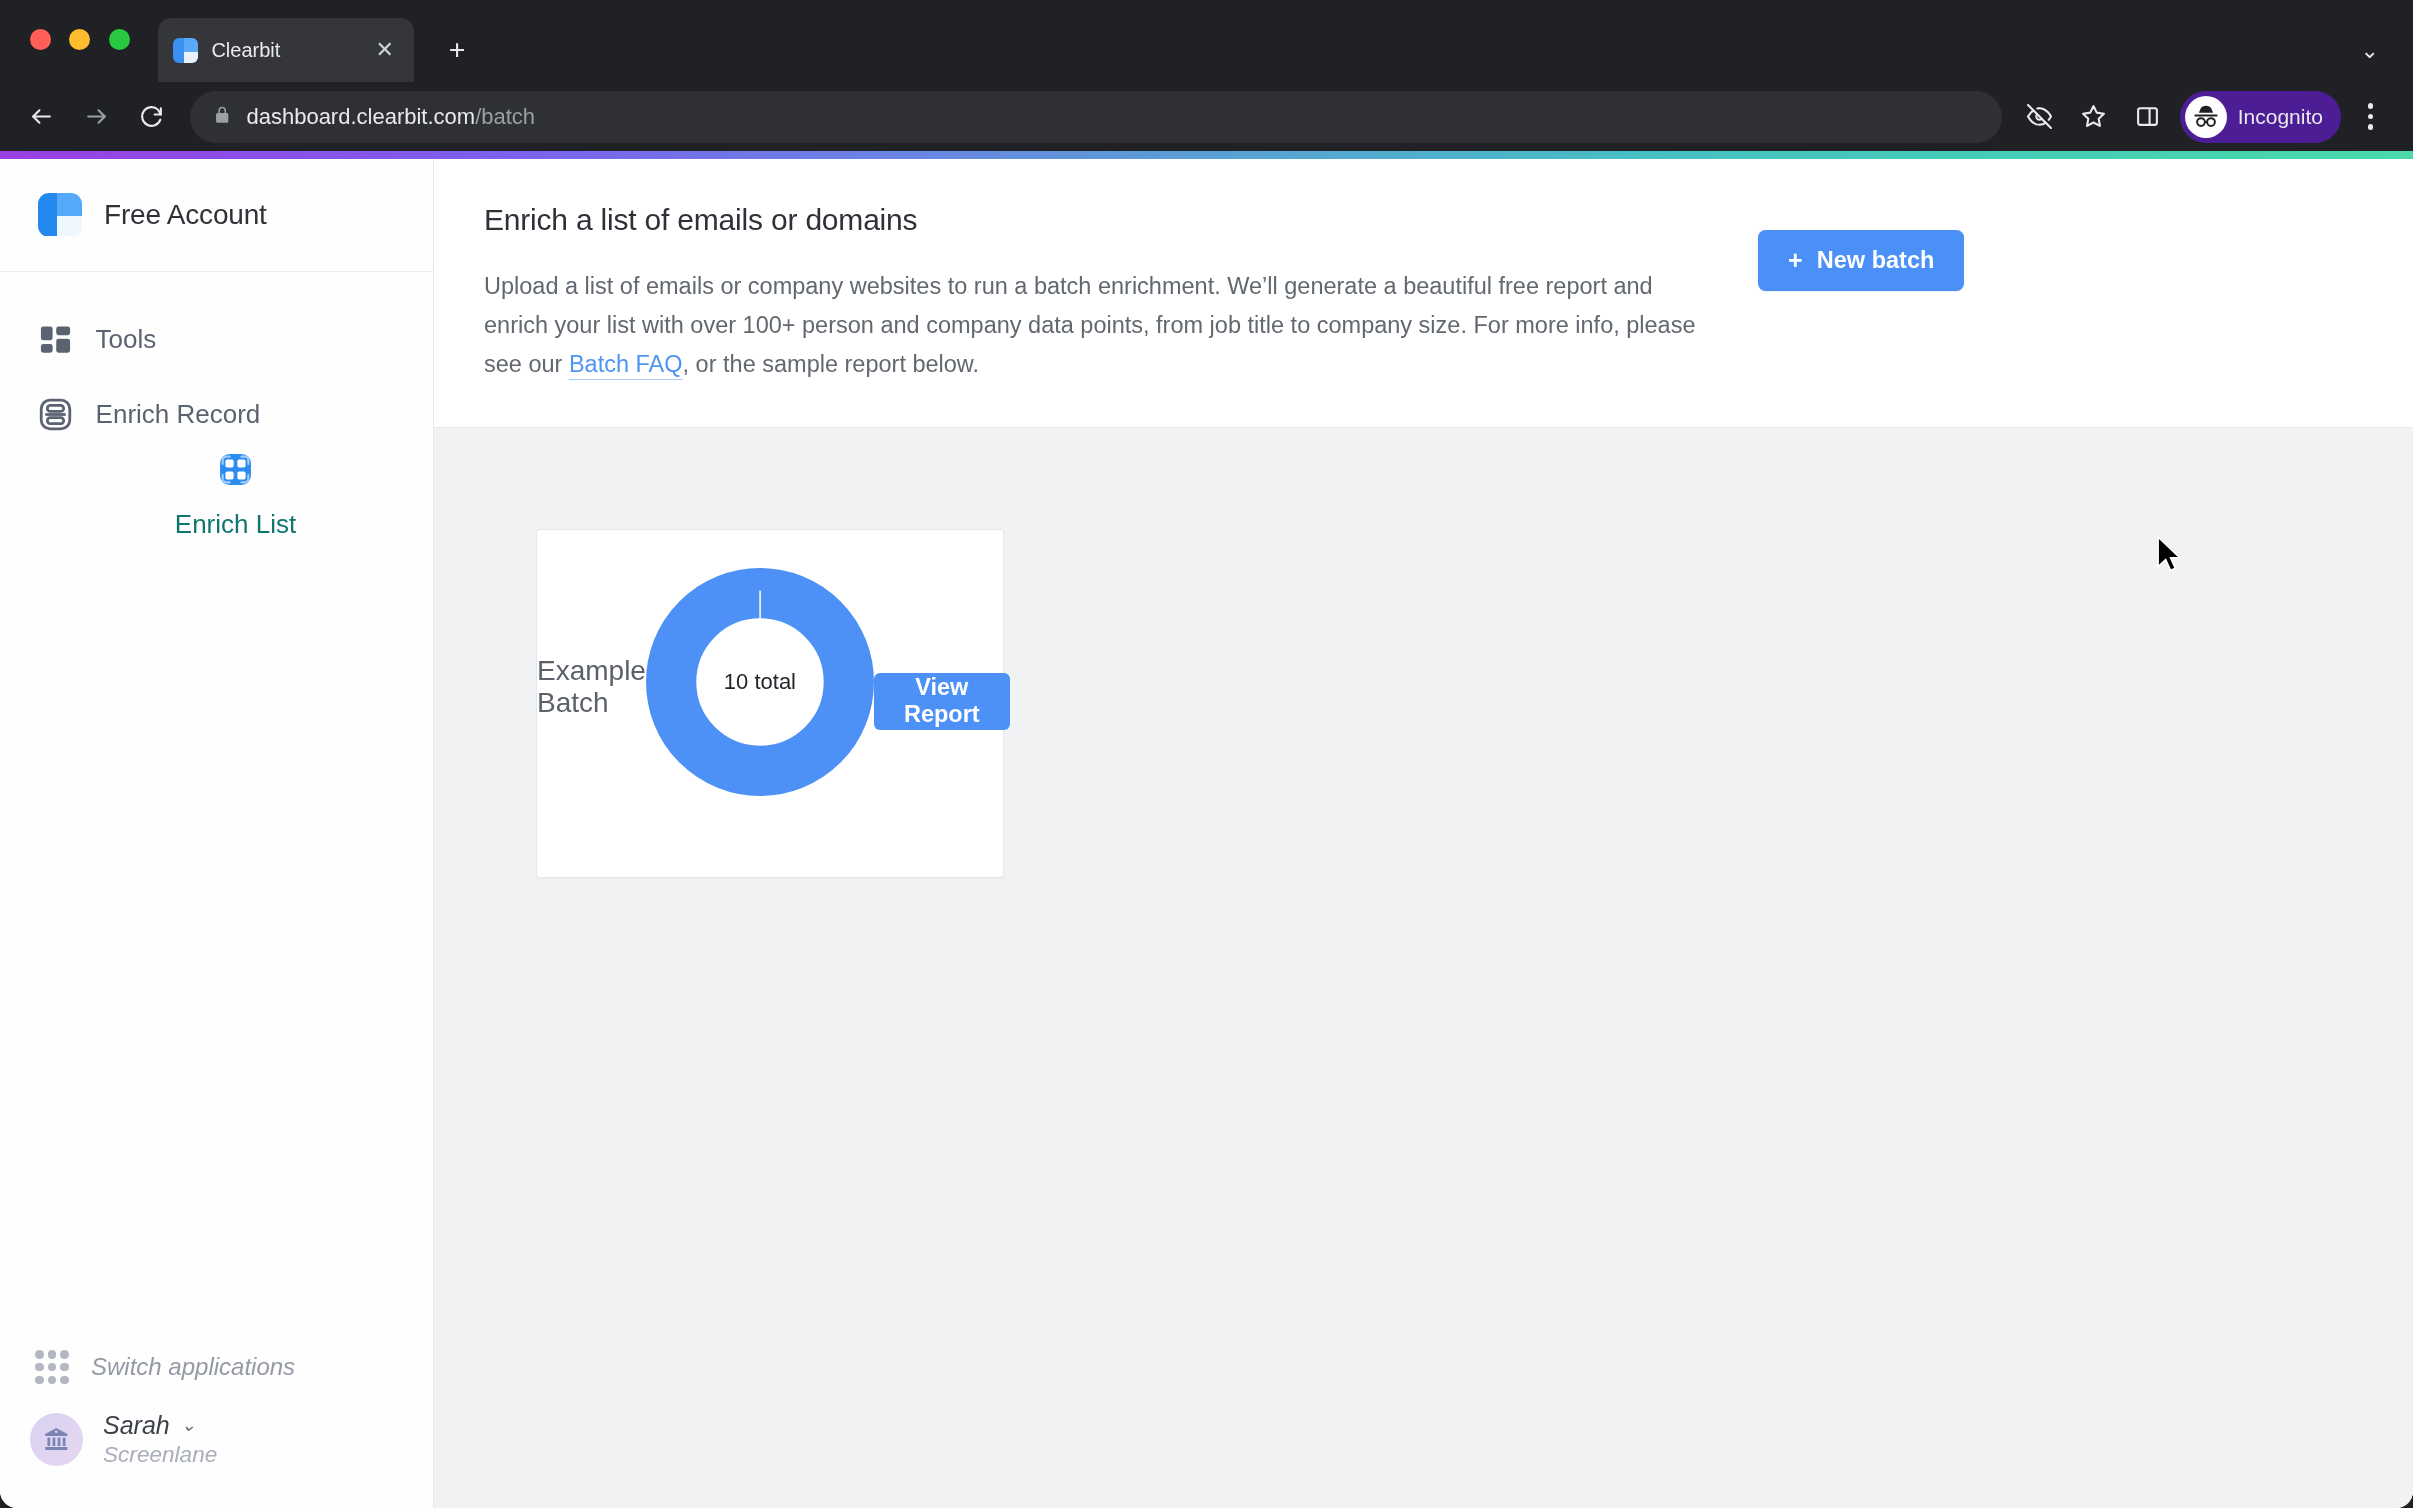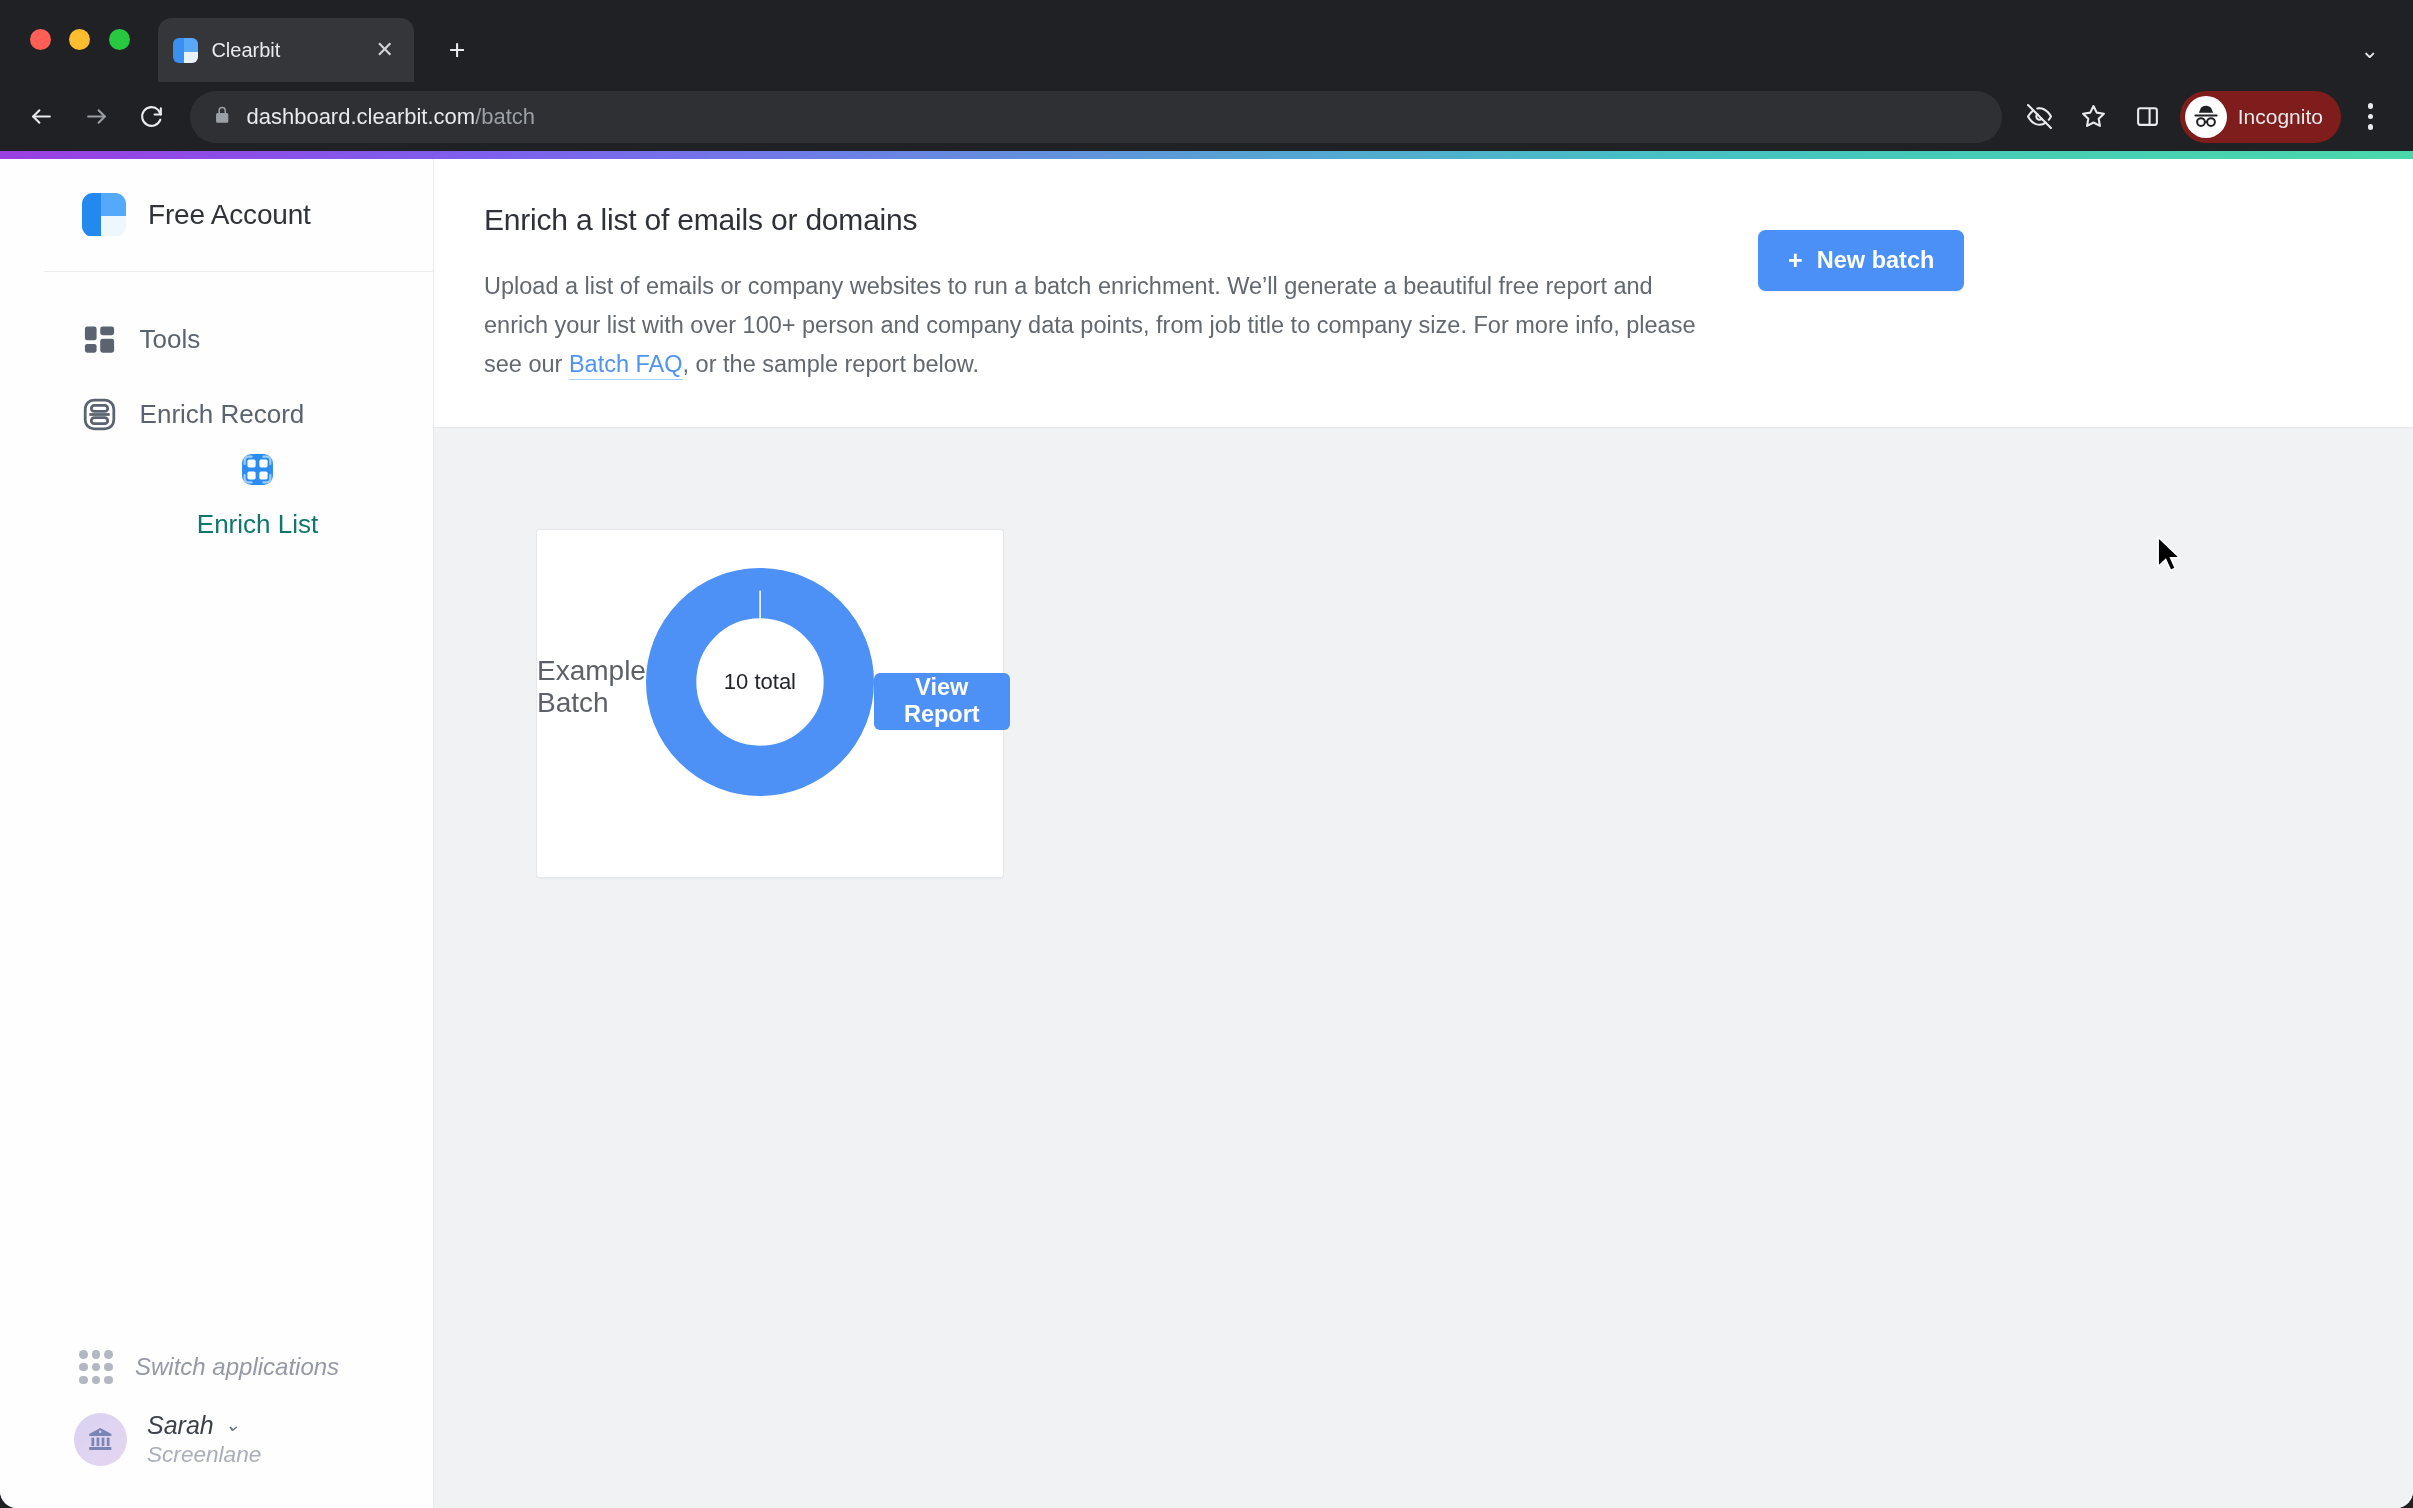--- a/index.html
+++ b/index.html
@@ -109,21 +109,21 @@
   }
   .url .path { color: #9aa0a6; }
   .tb-right { display: flex; align-items: center; gap: 1.7px; flex: none; }
   .icon-btn {
     width: 52px; height: 52px;
     display: flex; align-items: center; justify-content: center;
     color: #e8eaed;
   }
   .incognito-pill {
     height: 52px;
-    background: #7f1d1d;
+    background: #4c1d95;
     border-radius: 28.5px;
     display: flex; align-items: center;
     gap: 11px;
     padding: 0 18.4px 0 5px;
     margin-left: 5px;
   }
   .incog-circle {
     width: 42px; height: 42px; border-radius: 50%;
     background: #ffffff;
     display: flex; align-items: center; justify-content: center;
@@ -165,21 +165,21 @@
     display: flex;
     min-height: 0;
   }
 
   
   .sidebar {
     width: 434px;
     flex: none;
     background: #fefeff;
     border-right: 0.8px solid #e9e9ed;
-    display: flex; flex-direction: column; padding-left: 44px;
+    display: flex; flex-direction: column;
   }
   .brand {
     height: 113px;
     display: flex; align-items: center;
     gap: 22px;
     padding-left: 38px;
     border-bottom: 0.8px solid #ececf1;
     flex: none;
   }
   .brand-logo {

